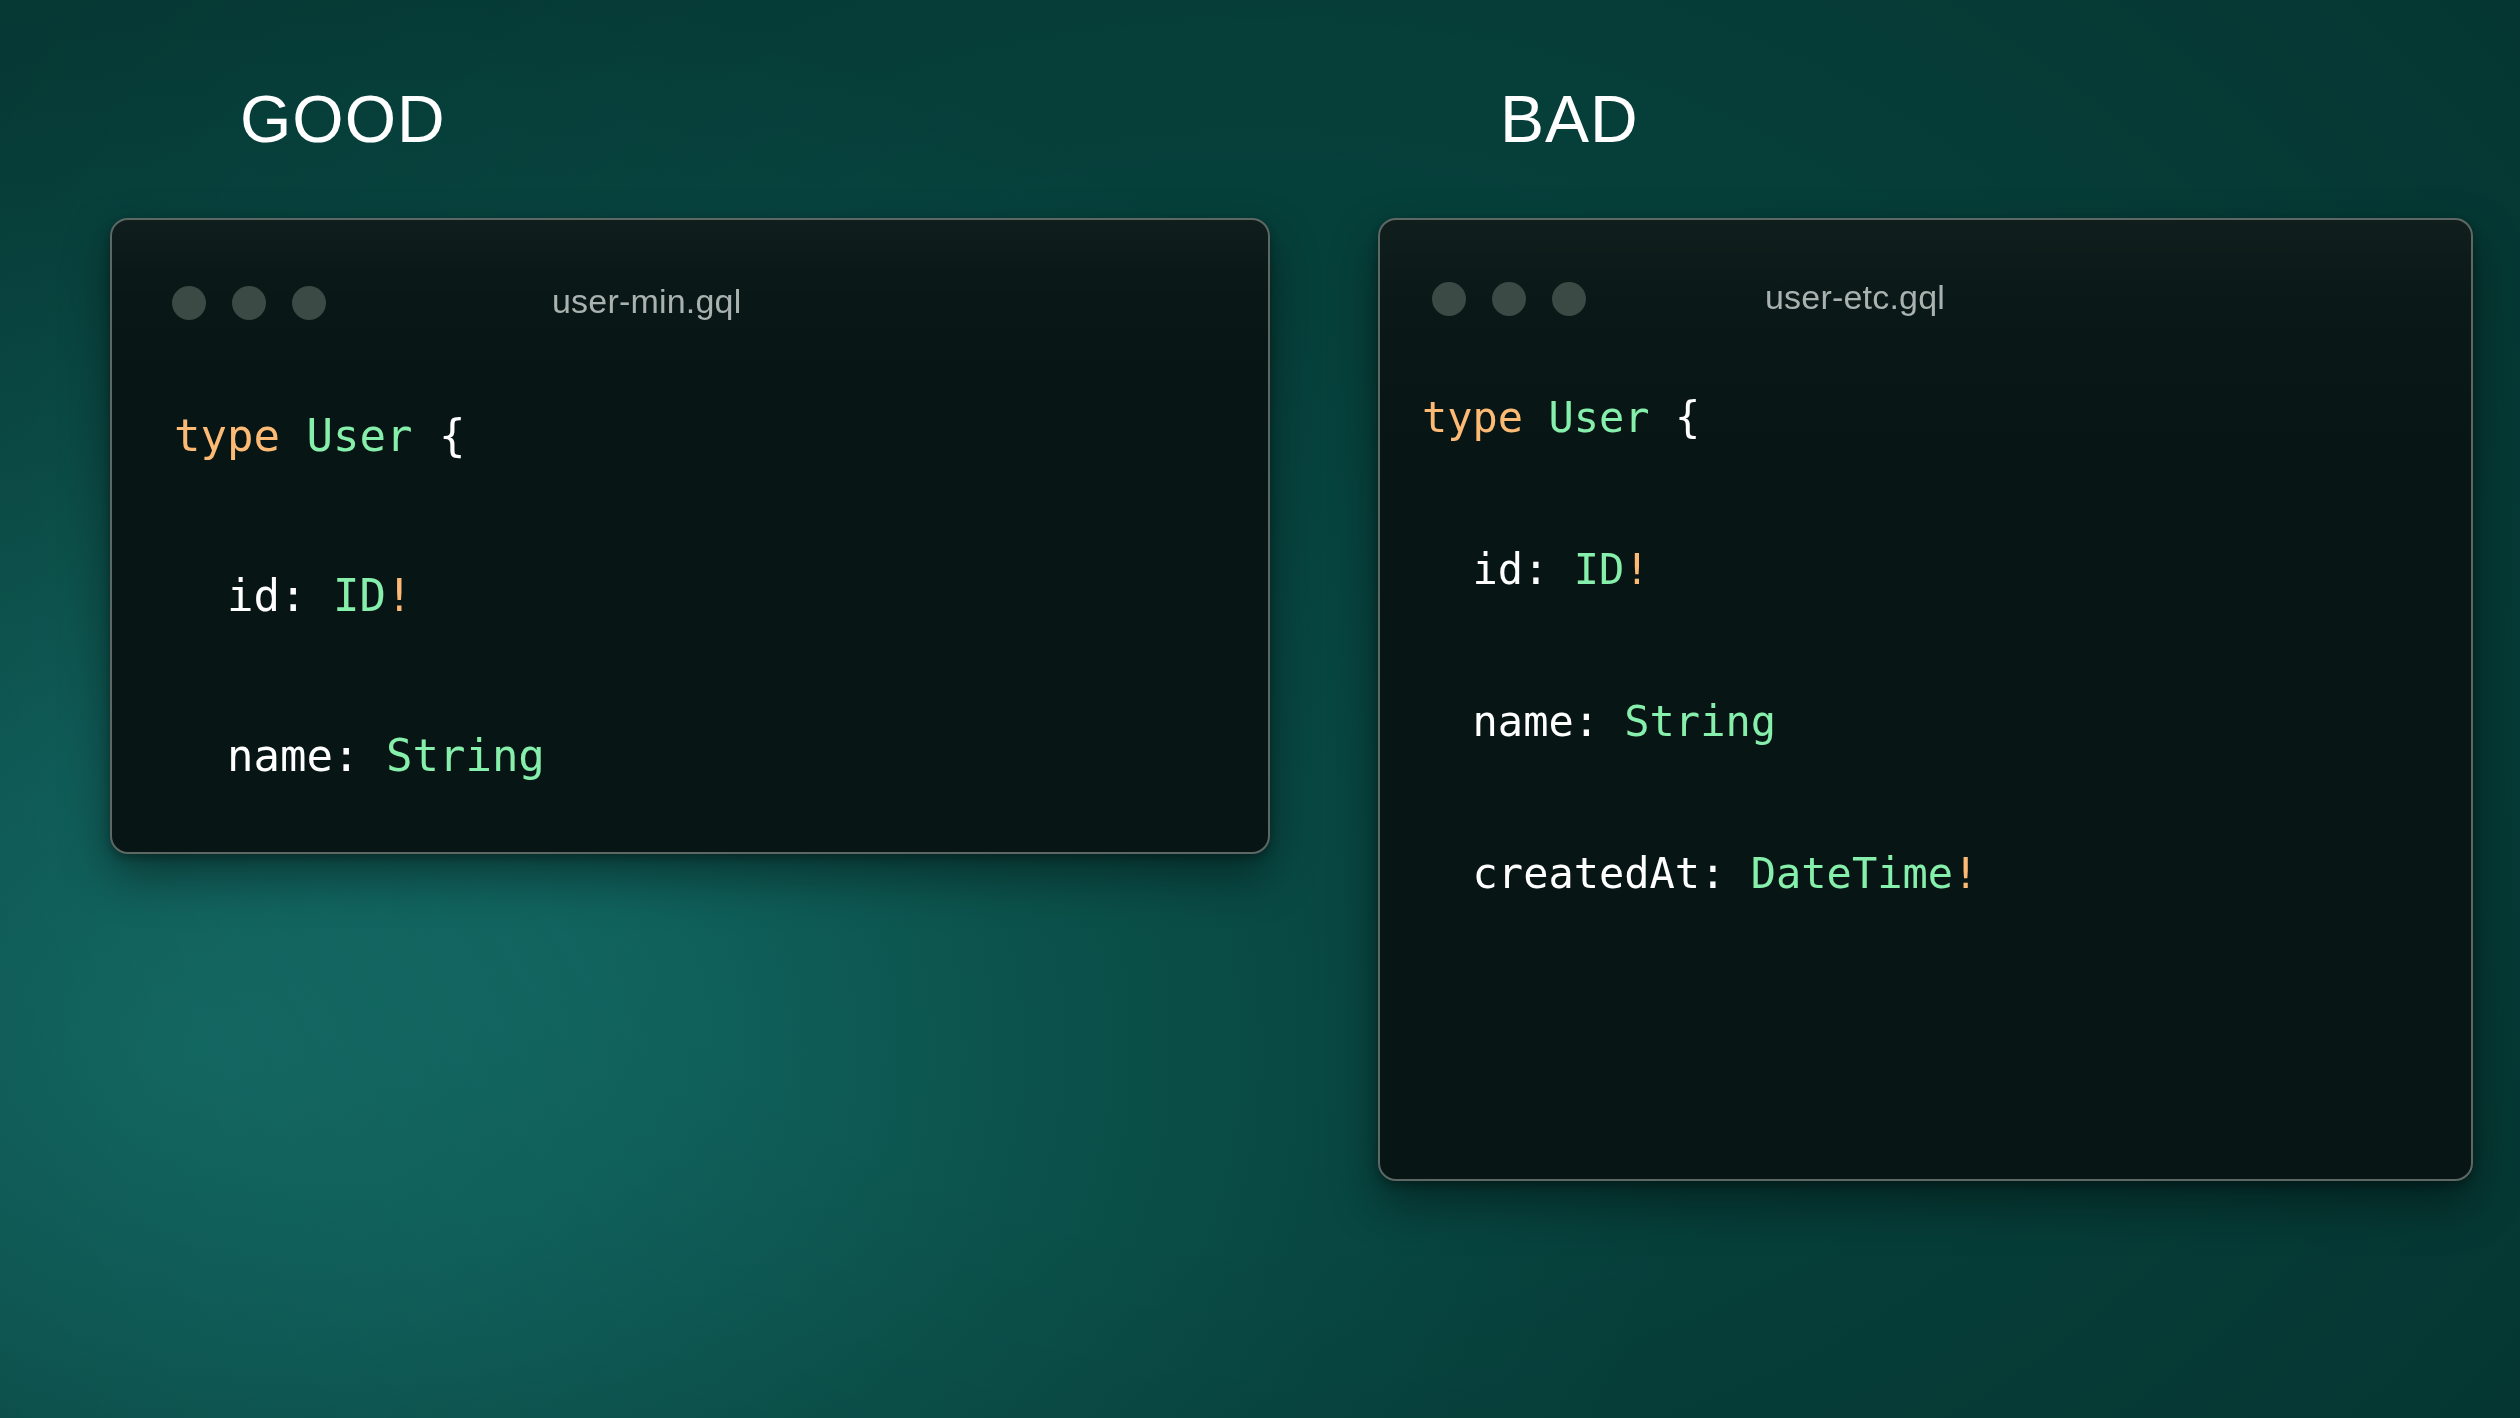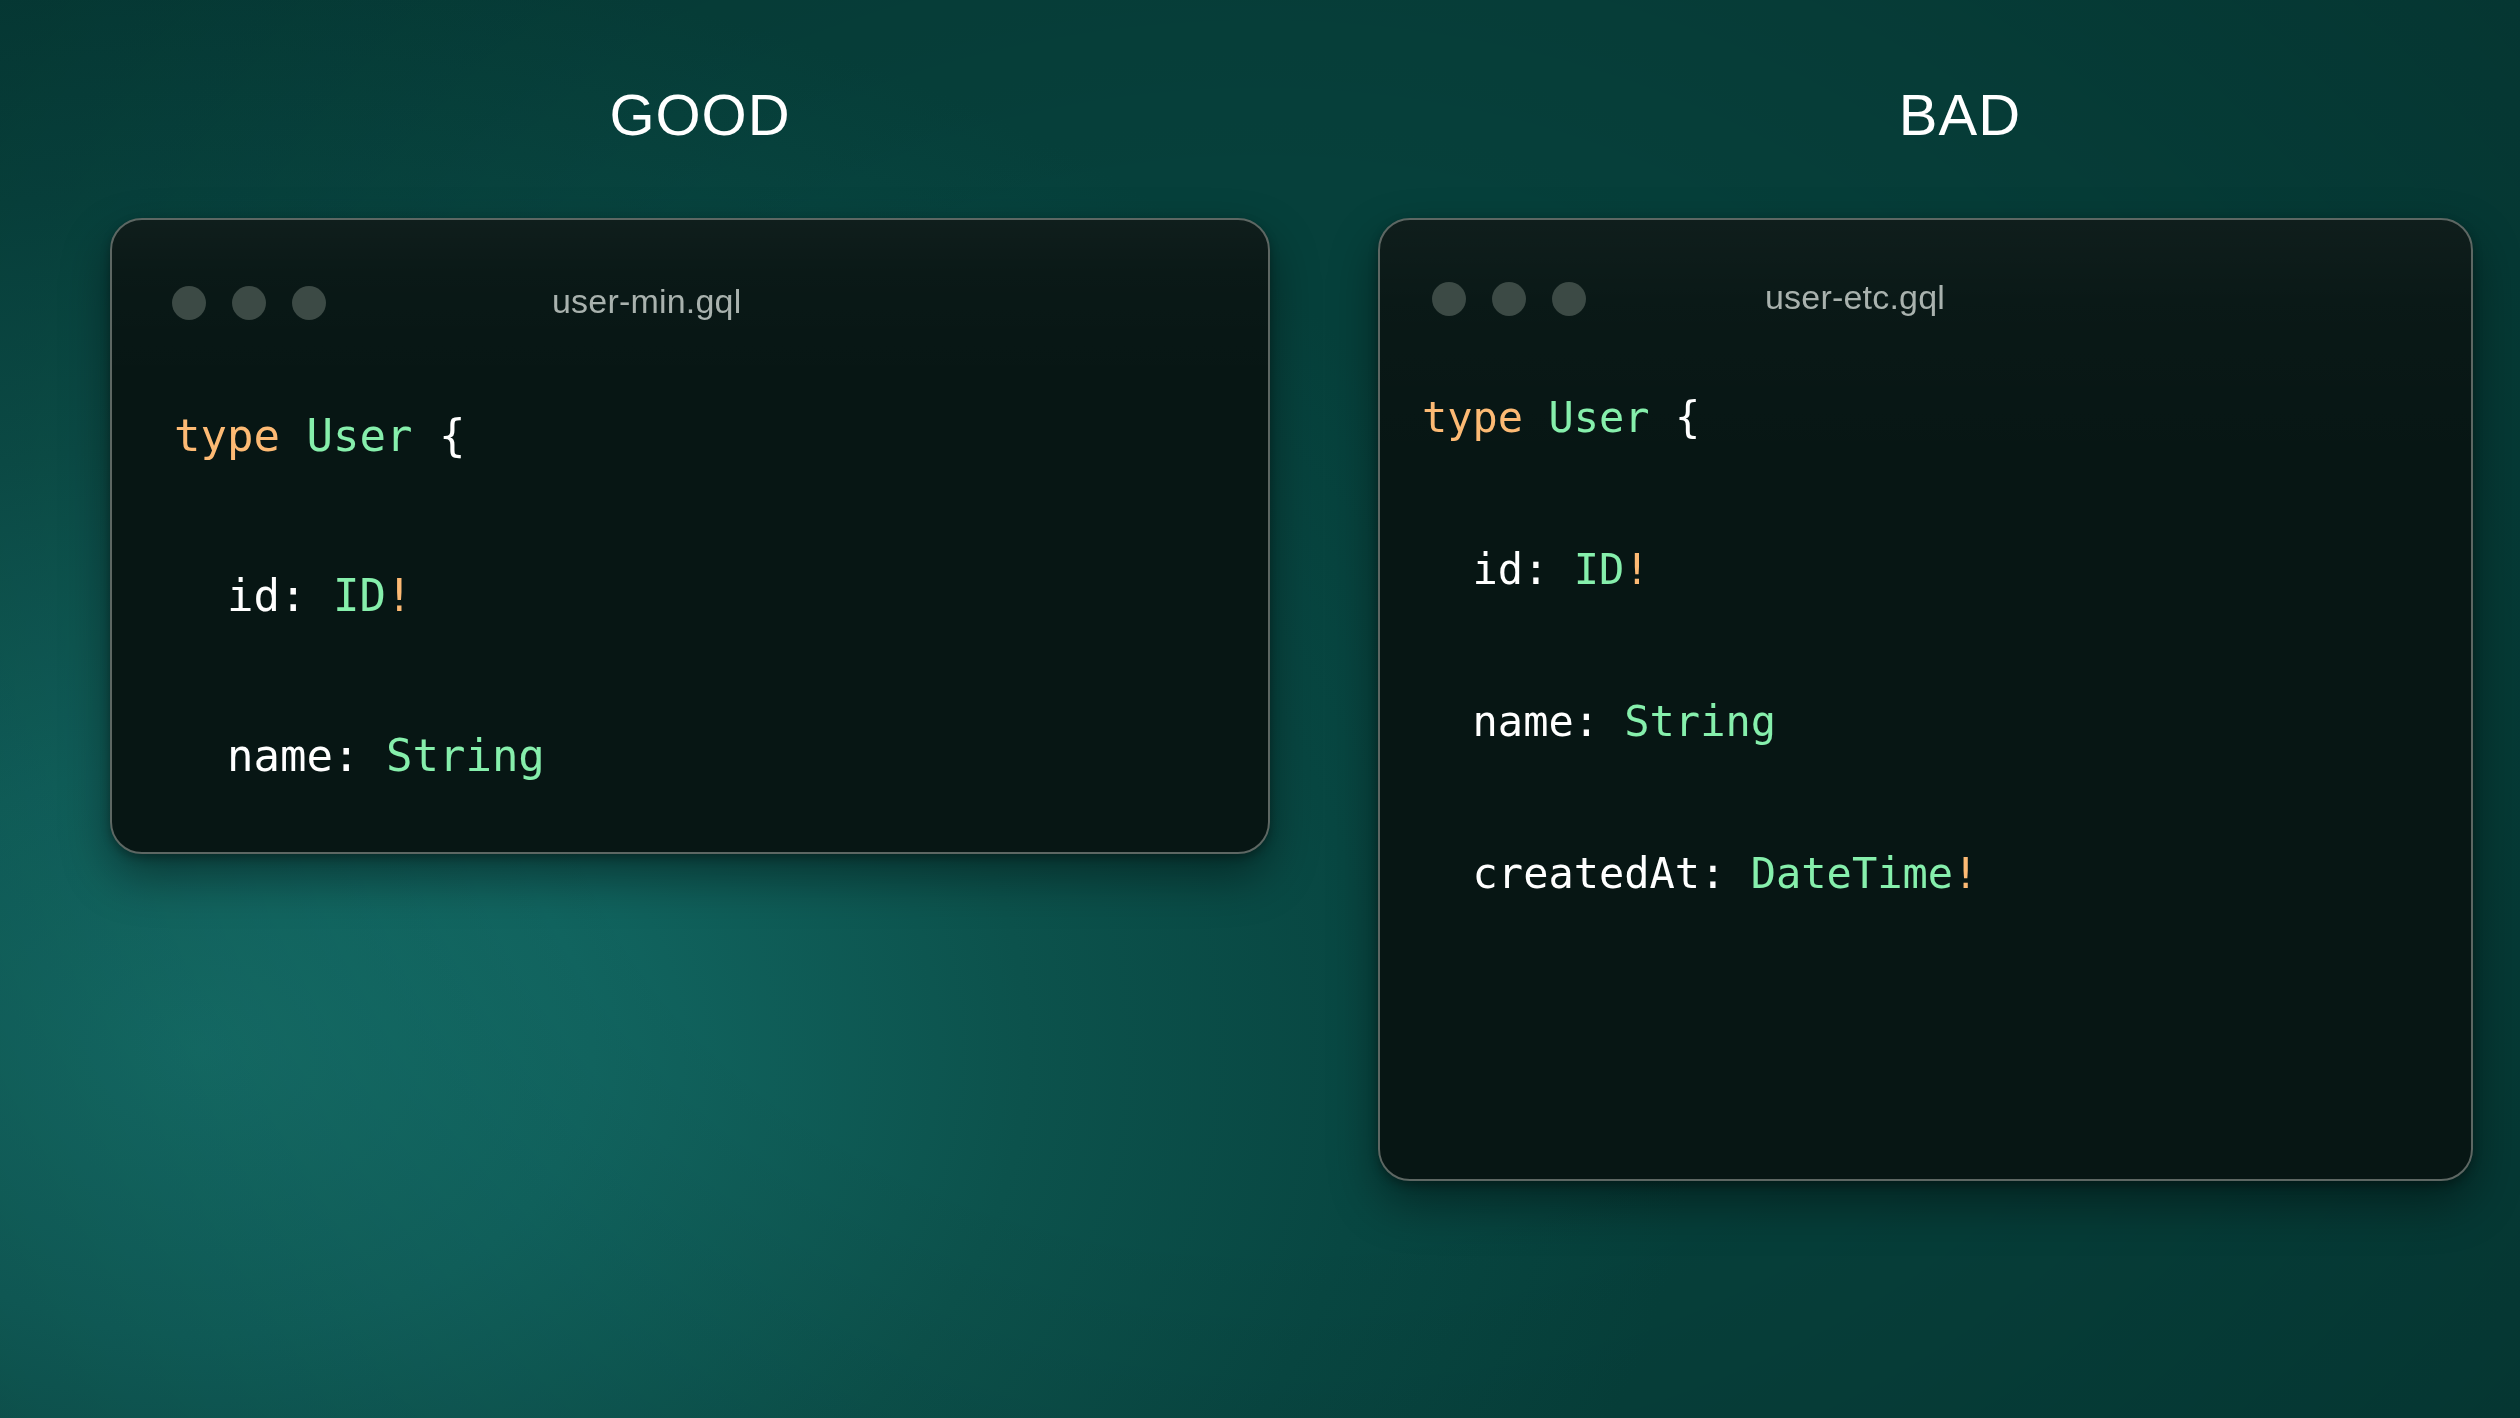--- a/index.html
+++ b/index.html
@@ -39,34 +39,34 @@
 
   #stage {
     position: absolute;
     inset: 0;
   }
 
   
   .panel-title {
     position: absolute;
     color: #ffffff;
-    font-size: 58px;
+    font-size: 66px;
     font-weight: 300;
     letter-spacing: 1px;
     line-height: 1;
     white-space: nowrap;
-    text-align: center;
+    text-align: left;
   }
   #title-good { left: 240px;  top: 86px;  width: 920px; }
   #title-bad  { left: 1500px; top: 86px;  width: 920px; }
 
   
   .card {
     position: absolute;
-    border-radius: 32px;
+    border-radius: 18px;
     border: 2px solid #5d6763;
     background:
       linear-gradient(180deg, #0d1f1c 0%, #09１a17 12%, #071513 45%, #061311 100%);
     background-color: #071614;
     box-shadow:
       0 22px 48px rgba(0, 0, 0, 0.42),
       0 4px 10px rgba(0, 0, 0, 0.30);
     overflow: hidden;
     box-sizing: border-box;
   }

